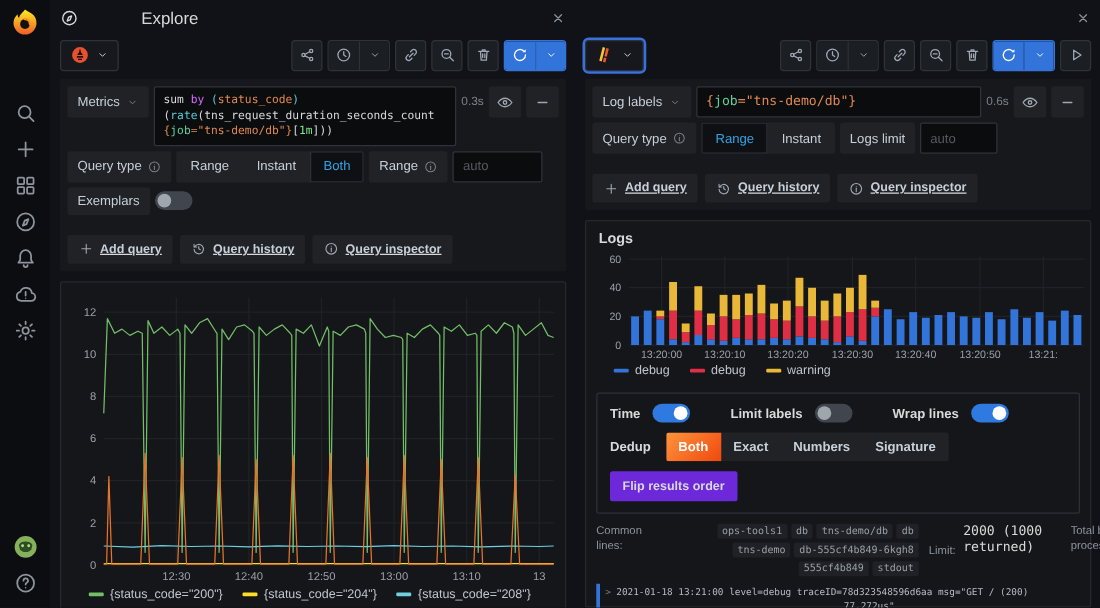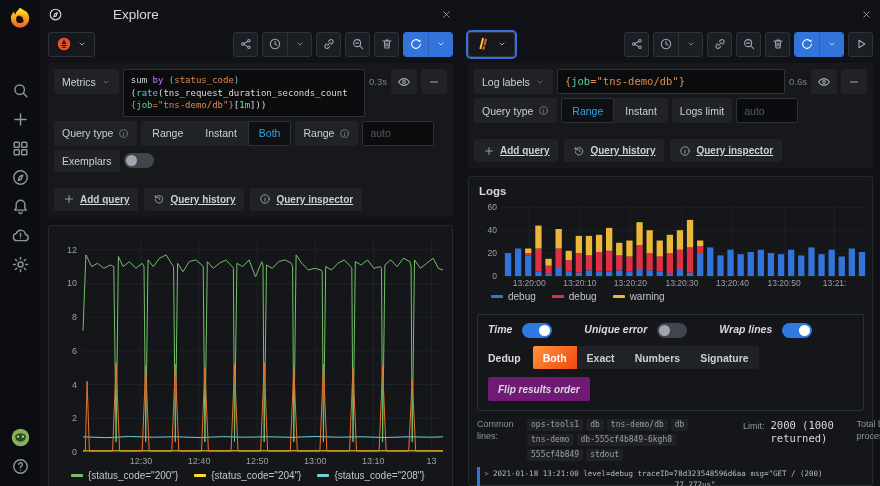--- a/index.html
+++ b/index.html
@@ -71,30 +71,30 @@
   .panel-title { font-size:11.5px; font-weight:700; margin:2px 0 4px 2px; }
   .legend { display:flex; gap:16px; align-items:center; padding:2px 0 2px 14px; flex-wrap:wrap; }
   .legend-item { display:flex; align-items:center; gap:5px; font-size:10px; color:#c0c6cc; cursor:pointer; }
   .legend-swatch { width:12px; height:3px; border-radius:1px; }
 
   
   .controls-box { border:1px solid #2c3137; border-radius:2px; padding:8px 10px 9px; margin-top:10px; }
   .ctl-row { display:flex; align-items:center; gap:10px; margin-bottom:8px; }
   .ctl-row:last-child { margin-bottom:0; }
   .ctl-label { font-size:10.5px; font-weight:700; color:#d8d9da; margin-right:2px; }
-  .ctl-group { display:flex; gap:8px; margin-right:22px;font-style:italic; }
+  .ctl-group { display:flex; align-items:center; gap:8px; margin-right:22px; }
   .dedup-group .seg { padding:0 10px; font-size:10.5px; font-weight:600; }
-  .flip-btn { display:inline-flex; align-items:center; background:#701a75; border-radius:2px; height:24px; padding:0 10px;
-      font-size:10px; font-weight:700; color:#d8d9da; cursor:pointer;font-style:italic; }
+  .flip-btn { display:inline-flex; align-items:center; background:#6d28d9; border-radius:2px; height:24px; padding:0 10px;
+      font-size:10px; font-weight:700; color:#d8d9da; cursor:pointer; }
 
   .meta { display:flex; margin-top:8px; font-size:9px; color:#8e949e; gap:8px; }
   .meta-left { display:flex; gap:6px; width:258px; flex:none; }
   .meta-label { color:#8e949e; line-height:1.3; }
   .meta-left .meta-label { width:44px; flex:none; }
-  .badges { display:flex; flex-wrap:wrap; gap:3px; align-content:flex-start; }
+  .badges { display:flex; flex-wrap:wrap; gap:3px; align-content:flex-start;justify-content:flex-end; }
   .badge { background:#1f2126; color:#9aa0a6; font-family:"DejaVu Sans Mono",monospace; font-size:8px; padding:1px 4px; border-radius:2px; height:12px; }
   .meta-kv { display:flex; gap:6px; }
   .meta-val { font-family:"DejaVu Sans Mono",monospace; font-size:10.5px; color:#d8d9da; line-height:1.25; }
   .kv-limit .meta-val { width:78px; }
   .kv-bytes .meta-label { width:52px; }
 
   
   .logs-list { margin-top:6px; font-family:"DejaVu Sans Mono",monospace; font-size:7.5px; color:#b6bcc4; }
   .log-row { display:flex; border-left:3px solid #3274d9; padding:1px 0; margin-bottom:1px; cursor:pointer; }
   .log-arrow { width:13px; flex:none; color:#7b8087; font-size:7.5px; text-align:center; line-height:1.5; }
@@ -783,21 +783,21 @@
 
     <div class="controls-box">
       <div class="ctl-row" id="log-toggles">
           <div class="ctl-group">
             <span class="ctl-label">Time</span>
             <div class="toggle on">
               <div class="knob"></div>
             </div>
           </div>
           <div class="ctl-group">
-            <span class="ctl-label">Unique error</span>
+            <span class="ctl-label">Limit labels</span>
             <div class="toggle">
               <div class="knob"></div>
             </div>
           </div>
           <div class="ctl-group">
             <span class="ctl-label">Wrap lines</span>
             <div class="toggle on">
               <div class="knob"></div>
             </div>
           </div>
@@ -824,21 +824,21 @@
             <span class="badge">db</span>
             <span class="badge">tns-demo/db</span>
             <span class="badge">db</span>
             <span class="badge">tns-demo</span>
             <span class="badge">db-555cf4b849-6kgh8</span>
             <span class="badge">555cf4b849</span>
             <span class="badge">stdout</span>
           </div>
       </div>
       <div class="meta-kv kv-limit">
-        <span class="meta-label" style="margin-top:2px">Limit:</span>
+        <span class="meta-label" style="margin-top:16px">Limit:</span>
         <span class="meta-val">2000 (1000 returned)</span>
       </div>
       <div class="meta-kv kv-bytes">
         <span class="meta-label">Total bytes processed:</span>
 
       </div>
     </div>
 
     <div class="logs-list" id="log-rows">
         <div class="log-row">

